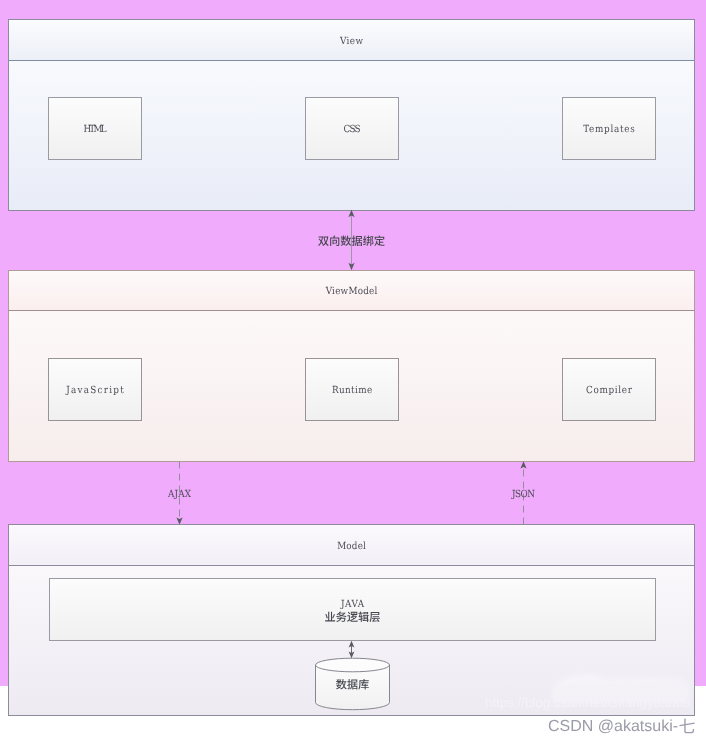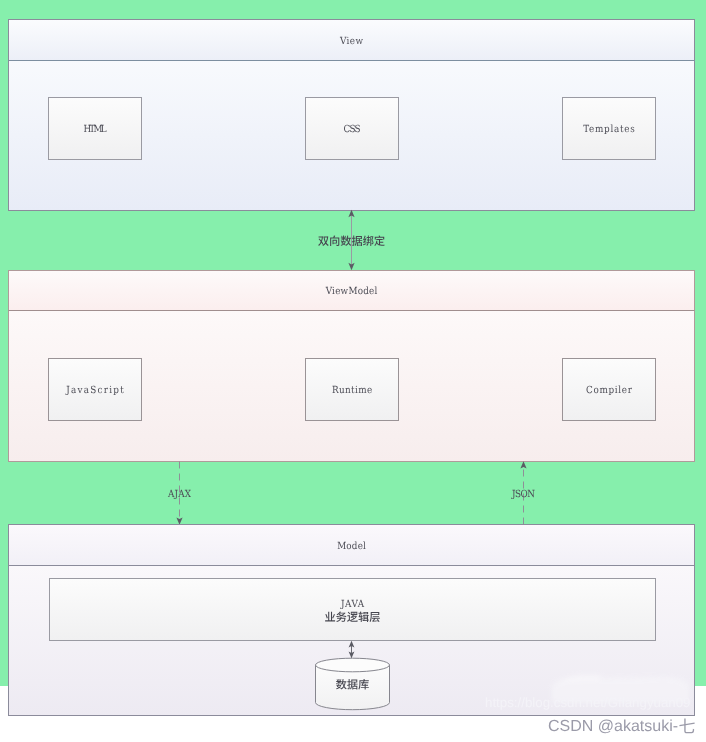--- a/index.html
+++ b/index.html
@@ -1,21 +1,21 @@
 <!DOCTYPE html>
 <html><head>
 <meta charset="utf-8">
 <title>MVVM Architecture Diagram</title>
 <style>
   html,body{margin:0;padding:0;background:#ffffff;}
   body{width:706px;height:742px;overflow:hidden;
        font-family:"Liberation Mono","DejaVu Sans Mono",monospace;
        -webkit-font-smoothing:antialiased;
        text-rendering:geometricPrecision;}
-  #stage{position:relative;width:706px;height:686px;background:#86efac;}
+  #stage{position:relative;width:706px;height:686px;background:#f0abfc;}
   #stage > svg{position:absolute;left:0;top:0;transform:translateZ(0);}
 
   .lbl{fill:#4e4e57;font-family:"DejaVu Serif Condensed","DejaVu Serif",serif;font-size:9.8px;}
   .cjk > path{fill:#46464f;}
   .wm-url{font-family:"Liberation Sans",sans-serif;font-size:13.3px;fill:#f4f3f8;}
   .wm-credit{font-family:"Liberation Sans",sans-serif;font-size:16px;fill:#9b9ba9;}
   .wm-qi > path{fill:#9b9ba9;}
 </style>
 </head>
 <body>

